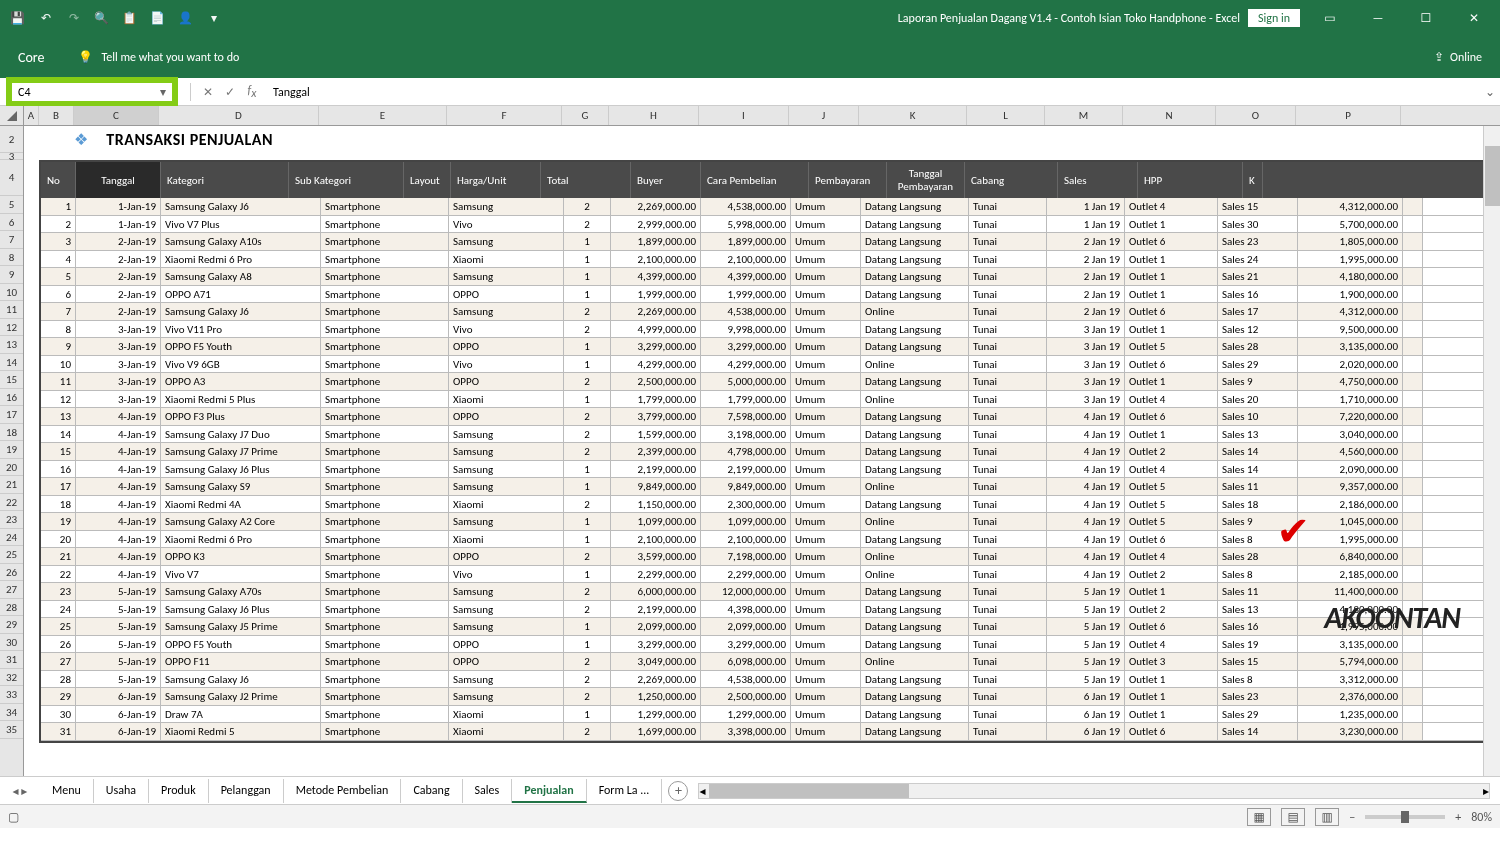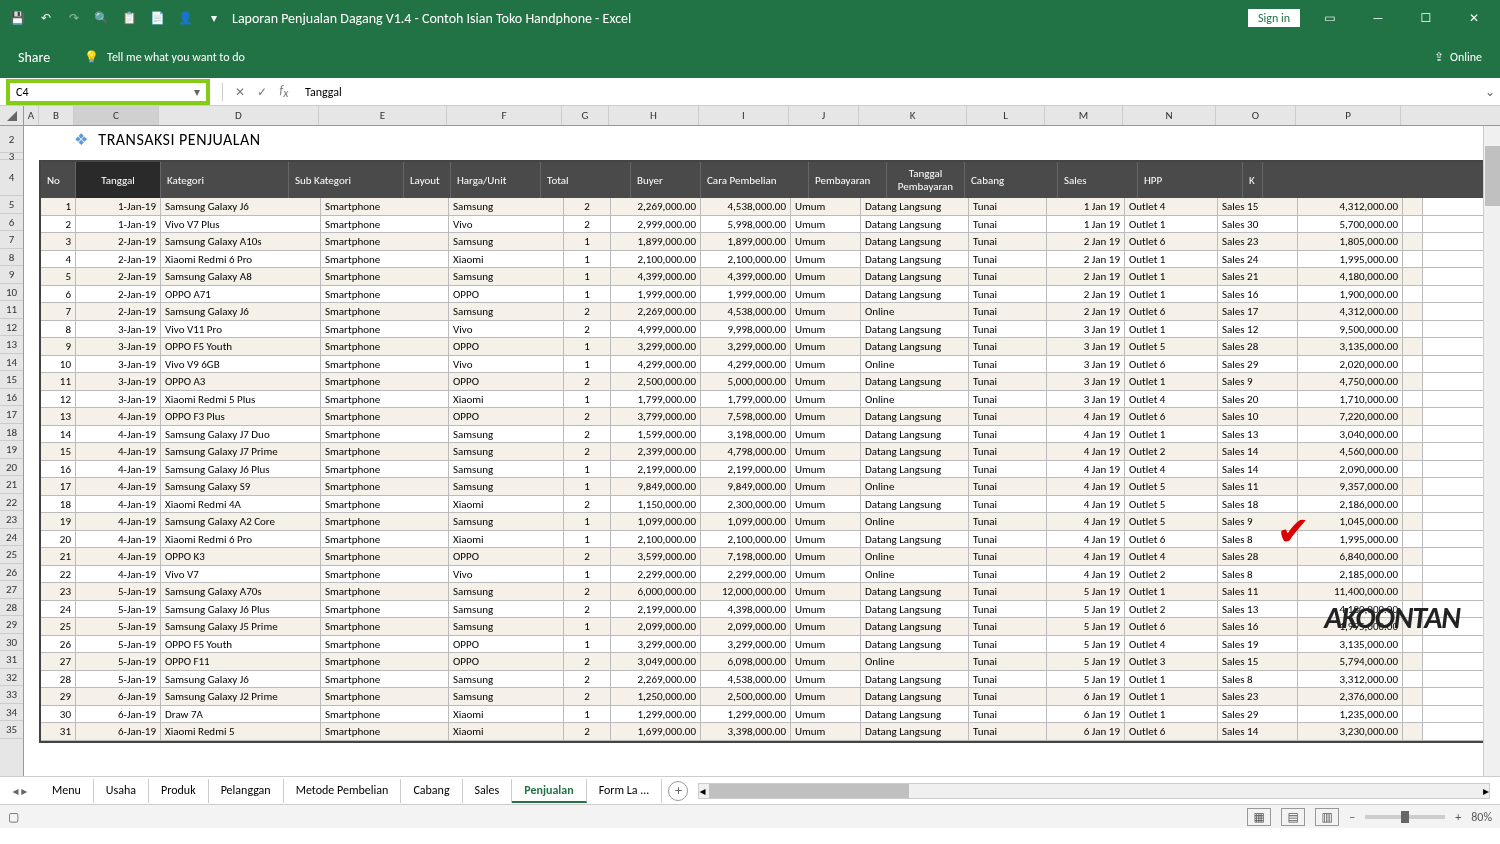--- a/index.html
+++ b/index.html
@@ -1,49 +1,49 @@
 <!DOCTYPE html>
 <html><head>
 <meta charset="utf-8">
 <style>
 *{margin:0;padding:0;box-sizing:border-box;font-family:"Segoe UI",Calibri,sans-serif;font-size:12px;}
 body{background:#fff;overflow:hidden;width:1500px;height:844px;}
 .titlebar{background:#217346;height:36px;display:flex;align-items:center;color:#fff;}
 .titlebar-left{display:flex;align-items:center;gap:8px;padding:0 8px;}
 .qat-icon{width:20px;height:20px;display:flex;align-items:center;justify-content:center;color:#fff;opacity:0.95;}
-.titlebar-center{flex:1;text-align:left;font-size:14px;}
+.titlebar-center{flex:1;text-align:right;font-size:12px;}
 .titlebar-right{display:flex;align-items:center;gap:12px;padding:0 8px;}
 .signin-btn{background:#fff;color:#217346;padding:2px 10px;font-size:12px;}
 .win-btn{width:36px;height:32px;display:flex;align-items:center;justify-content:center;}
 .ribbon-tabs{background:#217346;height:42px;display:flex;align-items:center;color:#fff;padding:0 4px;gap:0;}
 .ribbon-tab{padding:10px 14px;font-size:14px;cursor:pointer;}
 .file-tab{padding:10px 14px;font-size:14px;}
 .tellme{display:flex;align-items:center;gap:8px;margin-left:20px;font-size:14px;}
 .share{margin-left:auto;display:flex;align-items:center;gap:6px;padding-right:14px;font-size:14px;}
 .formula-bar{height:28px;display:flex;align-items:center;border-bottom:1px solid #ccc;background:#fff;}
-.name-box{width:204px;border:4px solid #84cc16;margin:2px 6px;padding:2px 6px;display:flex;align-items:center;justify-content:space-between;font-size:12px;}
+.name-box{width:172px;border:6px solid #84cc16;margin:2px 6px;padding:2px 6px;display:flex;align-items:center;justify-content:space-between;font-size:12px;}
 .fb-divider{width:1px;height:18px;background:#ccc;margin:0 6px;}
 .fb-btn{width:22px;height:22px;display:flex;align-items:center;justify-content:center;color:#777;}
 .formula-input{flex:1;padding:2px 10px;font-size:12px;}
 .fb-expand{width:20px;text-align:center;color:#666;}
 .col-headers{height:20px;display:flex;background:#e6e6e6;border-bottom:1px solid #999;}
 .corner{width:24px;border-right:1px solid #999;background:#e6e6e6;display:flex;align-items:center;justify-content:center;}
 .corner svg{fill:#666;}
 .col-h{border-right:1px solid #ccc;text-align:center;line-height:20px;font-size:11px;color:#333;}
 .col-A{width:15px;} .col-B{width:35px;} .col-C{width:85px;} .col-D{width:160px;}
 .col-E{width:128px;} .col-F{width:115px;} .col-G{width:47px;} .col-H{width:90px;}
 .col-I{width:90px;} .col-J{width:70px;} .col-K{width:108px;} .col-L{width:78px;}
 .col-M{width:78px;} .col-N{width:93px;} .col-O{width:80px;} .col-P{width:105px;}
 .col-Q{width:20px;}
 .row-headers{width:24px;background:#e6e6e6;border-right:1px solid #999;}
 .row-h{height:18px;line-height:18px;text-align:center;font-size:11px;color:#333;border-bottom:1px solid #ccc;}
 .sheet-body{flex:1;overflow:hidden;position:relative;}
 .title-row{height:27px;display:flex;align-items:center;padding-left:50px;gap:10px;}
 .title-icon{color:#5b9bd5;font-size:16px;}
-.title-text{font-weight:normal;font-size:16px;letter-spacing:0.5px;}
+.title-text{font-weight:bold;font-size:16px;letter-spacing:0.5px;margin-left:8px;}
 .table-head-row{height:36px;display:flex;background:#4a4a4a;color:#fff;}
 .th{border-right:1px solid #666;padding:4px 6px;font-size:11px;display:flex;align-items:center;}
 .th.c-C{background:#2a2a2a;}
 .data-row{height:17.5px;display:flex;border-bottom:1px solid #bbb;}
 .data-row:nth-child(odd) .td{background:#f5f0e8;}
 .data-row:nth-child(even) .td{background:#fff;}
 .td{border-right:1px solid #bbb;padding:0 4px;font-size:11px;line-height:17px;white-space:nowrap;overflow:hidden;}
 .r{text-align:right;} .c{text-align:center;}
 .vscroll{position:absolute;right:0;top:20px;bottom:0;width:17px;background:#f0f0f0;border-left:1px solid #ccc;}
 .vscroll-thumb{width:15px;height:60px;background:#c0c0c0;margin:20px auto 0;}
@@ -81,21 +81,21 @@
   <div class="titlebar-right">
     <span class="signin-btn">Sign in</span>
     <span class="win-btn">▭</span>
     <span class="win-btn">—</span>
     <span class="win-btn">☐</span>
     <span class="win-btn">✕</span>
   </div>
 </div>
 
 <div class="ribbon-tabs">
-  <div class="file-tab">Share</div>
+  <div class="file-tab">Core</div>
   <div class="tellme">
     <span>💡</span>
     <span>Tell me what you want to do</span>
   </div>
   <div class="share">
     <span>⇪</span>
     <span>Online</span>
   </div>
 </div>
 

